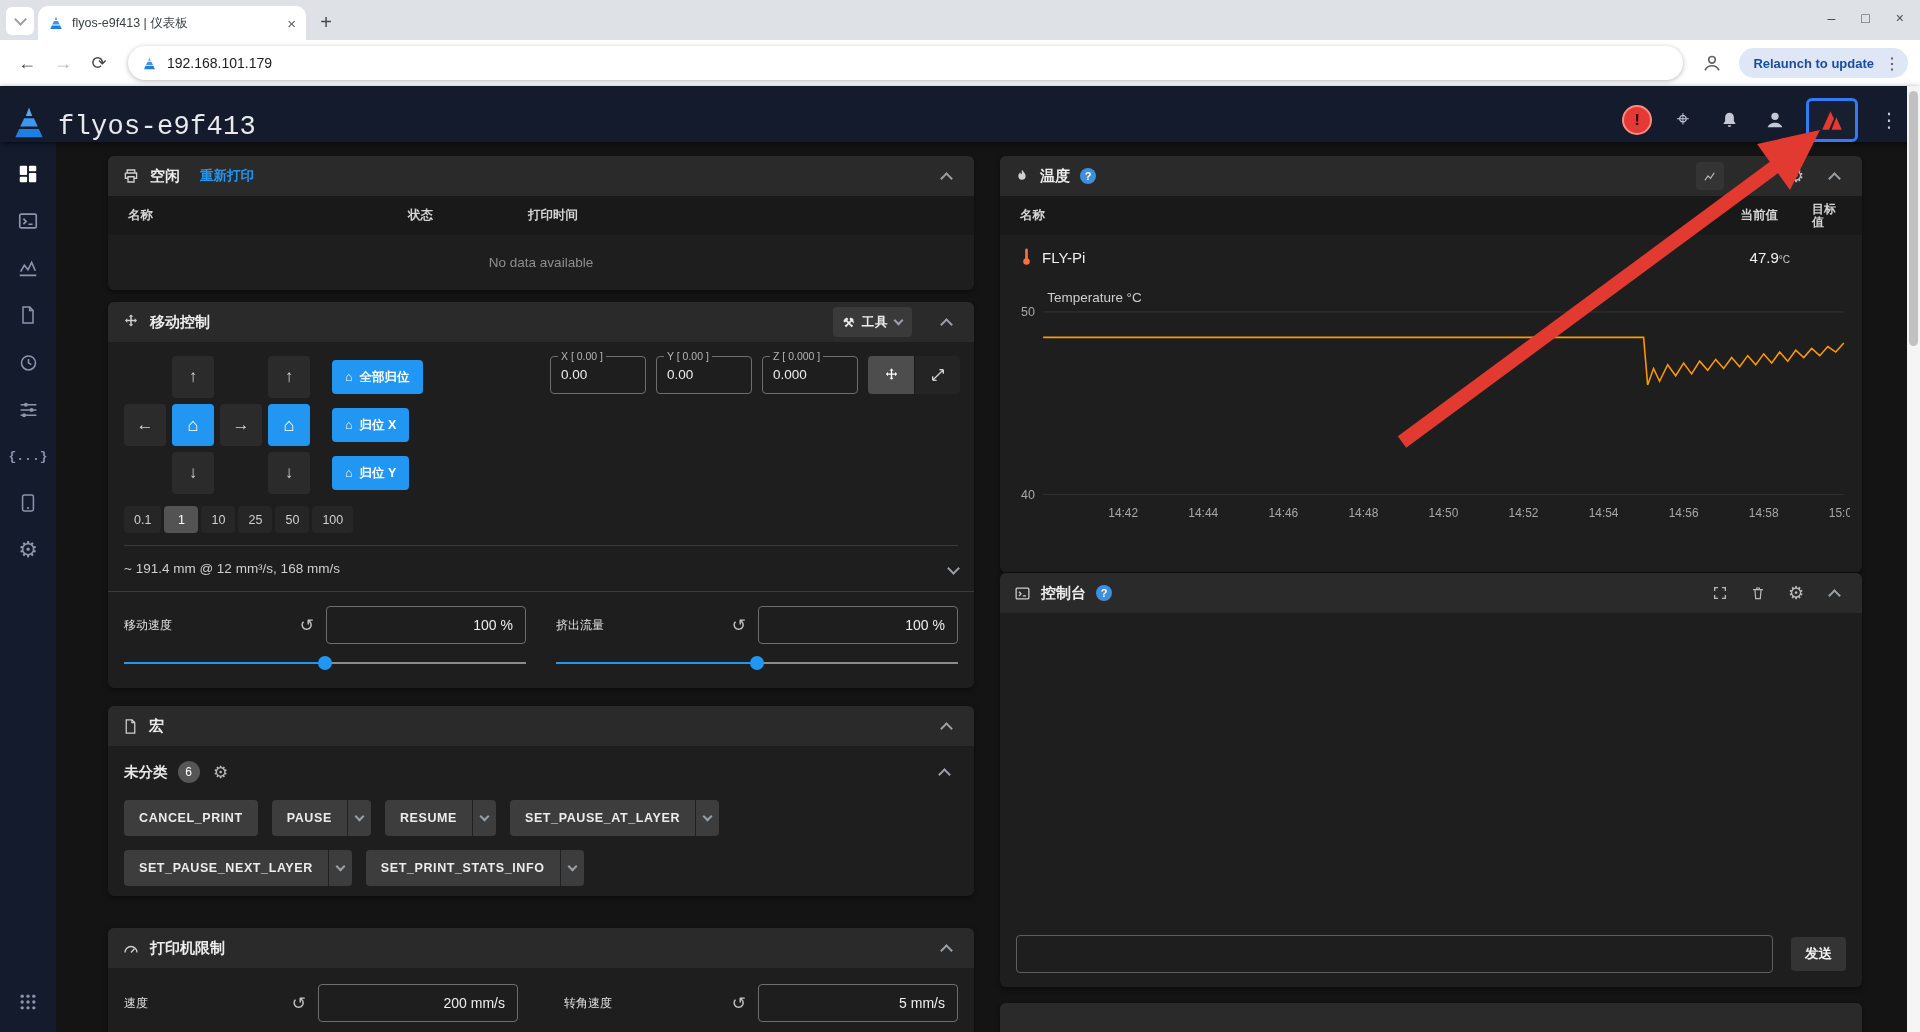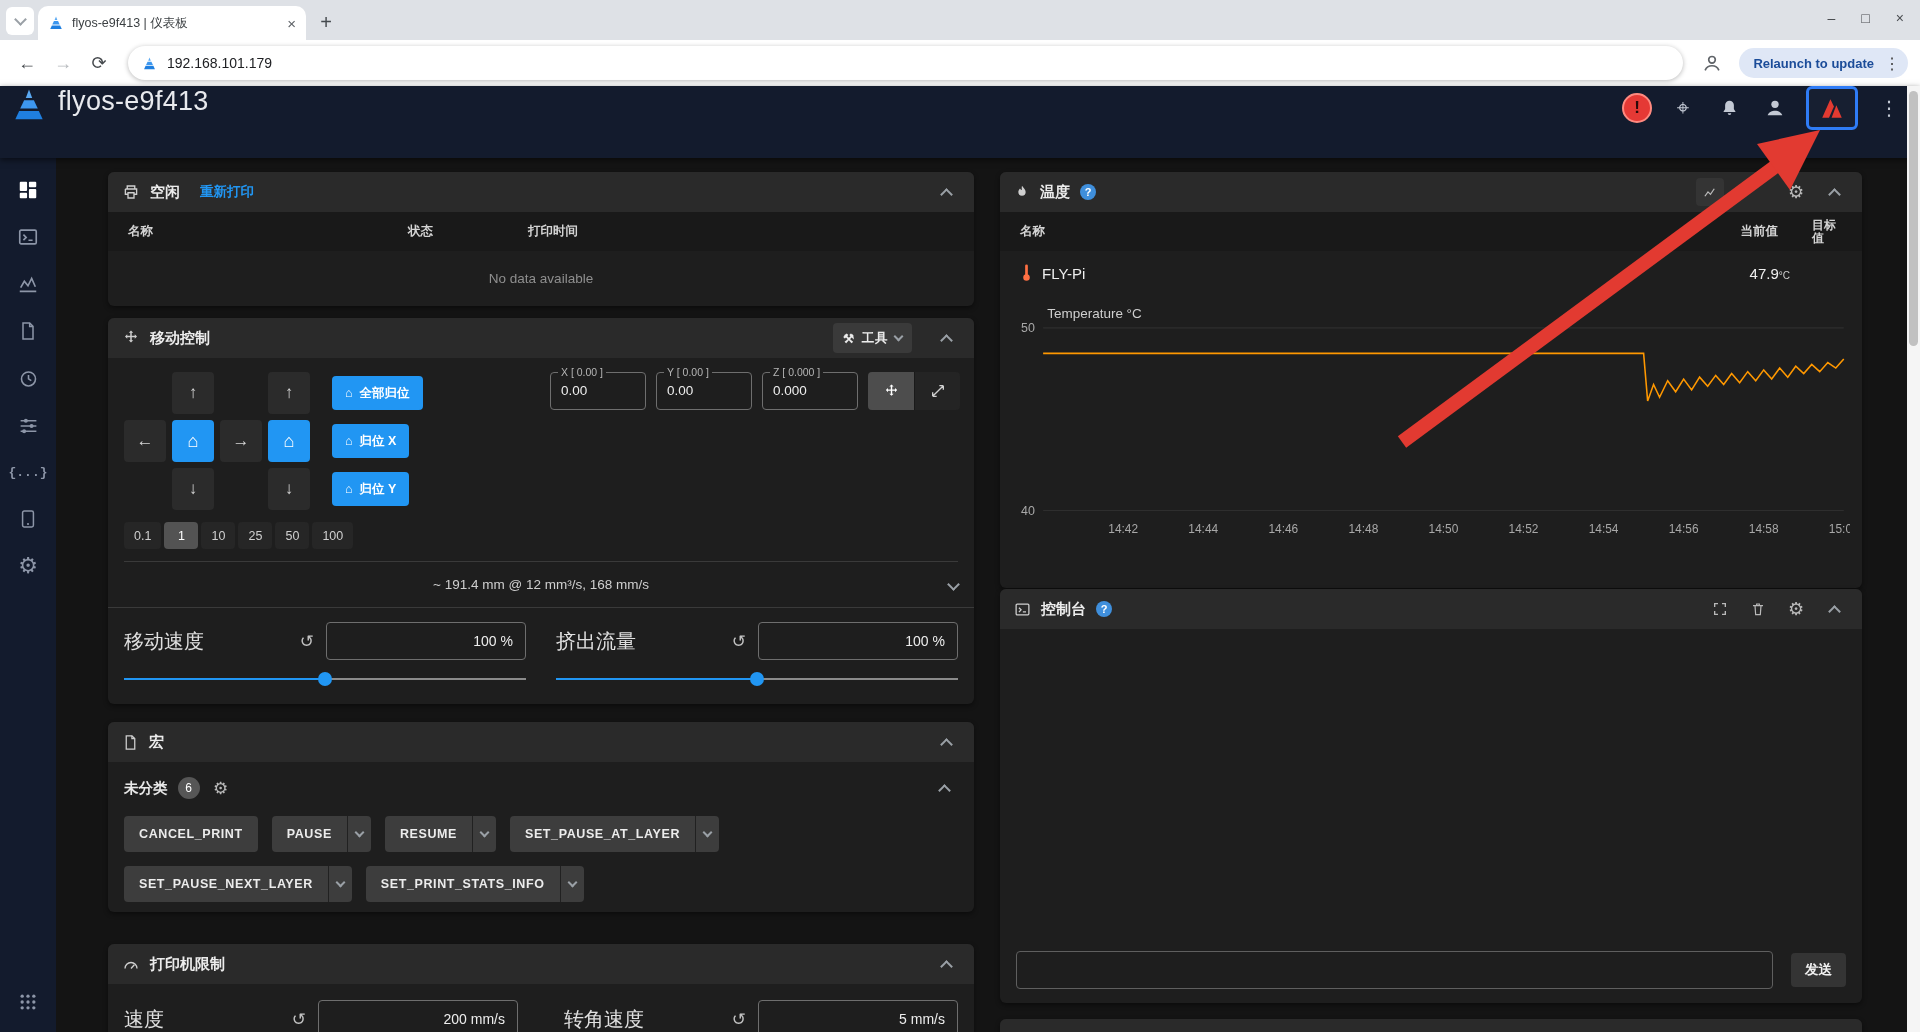--- a/index.html
+++ b/index.html
@@ -31,22 +31,22 @@
   .address{flex:1;height:34px;margin:0 8px;background:#fff;border-radius:17px;
       box-shadow:0 1px 5px rgba(0,0,0,.28);display:flex;align-items:center;padding:0 14px;gap:10px;}
   .address .url{font-size:14px;color:#202124;}
   .profile-btn{width:30px;height:30px;display:flex;align-items:center;justify-content:center;}
   .relaunch{height:30px;background:#dfe7f6;border-radius:16px;display:flex;align-items:center;gap:8px;
       padding:0 6px 0 14px;margin-left:6px;}
   .relaunch span.rl{font-size:13px;color:#1b4c99;font-weight:bold;}
   .relaunch .kb{color:#444;font-size:16px;padding:0 2px;}
   
   .app{height:946px;display:flex;flex-direction:column;background:var(--bg);}
-  .appbar{height:72px;background:var(--navy);display:flex;align-items:flex-start;padding:0 16px 0 10px;
-      box-shadow:0 2px 6px rgba(0,0,0,.55);z-index:5;}
+  .appbar{height:56px;background:var(--navy);display:flex;align-items:flex-end;padding:0 16px 0 10px;
+      box-shadow:0 2px 6px rgba(0,0,0,.55);z-index:5;font-family:Liberation Mono, monospace;}
   .appbar .title{font-size:27px;font-weight:400;color:#e8eaee;margin-left:10px;letter-spacing:.3px;}
   .appbar-right{margin-left:auto;display:flex;align-items:center;gap:16px;}
   .abtn{width:30px;height:30px;display:flex;align-items:center;justify-content:center;color:#c3c9d4;}
   .estop{width:30px;height:30px;border-radius:50%;background:var(--estop);color:#2a0a0a;font-weight:bold;
       font-size:17px;display:flex;align-items:center;justify-content:center;border:2px solid #ff8a80;}
   .glyph22{font-size:22px;} .glyph20{font-size:20px;}
   .logo-btn{width:52px;height:44px;border:3px solid #2f7cf6;border-radius:6px;display:flex;align-items:center;justify-content:center;background:rgba(255,255,255,.02);}
   .app-body{flex:1;display:flex;min-height:0;}
   .sidebar{width:56px;background:var(--navy);display:flex;flex-direction:column;align-items:center;
       padding:12px 0 10px;gap:7px;}
@@ -89,27 +89,27 @@
   .fval{position:absolute;left:10px;top:10px;font-size:13.5px;color:#ededed;}
   .tgl{display:flex;}
   .tglbtn{width:46px;height:38px;background:#242424;display:flex;align-items:center;justify-content:center;color:#cfcfcf;}
   .tglbtn.on{background:#4d4d4d;color:#fff;}
   .tglbtn:first-child{border-radius:4px 0 0 4px;} .tglbtn:last-child{border-radius:0 4px 4px 0;border-left:1px solid #1a1a1a;}
   .steps{display:flex;gap:3px;margin-top:12px;}
   .step{min-width:34px;height:27px;padding:0 10px;background:#262626;border-radius:4px;color:#cfcfcf;
       font-size:12.5px;display:flex;align-items:center;justify-content:center;}
   .step.active{background:#535353;color:#fff;}
   .hr{height:1px;background:#3a3a3a;margin-top:12px;}
-  .estimate{height:46px;display:flex;align-items:center;justify-content:center;position:relative;
+  .estimate{height:46px;display:flex;align-items:center;position:relative;
       color:#cfcfcf;font-size:13.5px;border-bottom:1px solid #3a3a3a;margin:0 -16px;padding:0 16px;}
   .estimate .chev-abs{position:absolute;right:16px;top:18px;}
   .sliders{display:flex;gap:30px;padding:14px 0 10px;}
   .shalf{flex:1;}
   .ctl-row{display:flex;align-items:center;gap:12px;}
-  .ctl-row .lbl{flex:1;font-size:20px;color:#e0e0e0;}
+  .ctl-row .lbl{flex:1;font-size:12px;color:#e0e0e0;}
   .reset{color:#c2c2c2;font-size:17px;}
   .vinput{width:200px;height:38px;border:1px solid #6e6e6e;border-radius:4px;background:transparent;
       color:#ededed;font-size:14px;text-align:right;padding:0 12px;font-family:inherit;}
   .slider{position:relative;height:18px;margin-top:10px;}
   .slider .track{position:absolute;left:0;right:0;top:8px;height:2px;background:#8b8b8b;}
   .slider .fill{position:absolute;left:0;width:50%;top:8px;height:2px;background:var(--accent);}
   .slider .thumb{position:absolute;left:calc(50% - 7px);top:2px;width:14px;height:14px;border-radius:50%;background:var(--accent);}
   
   .p-macros{height:190px;margin-bottom:32px;}
   .group-row{display:flex;align-items:center;gap:10px;padding:12px 16px 0;}

